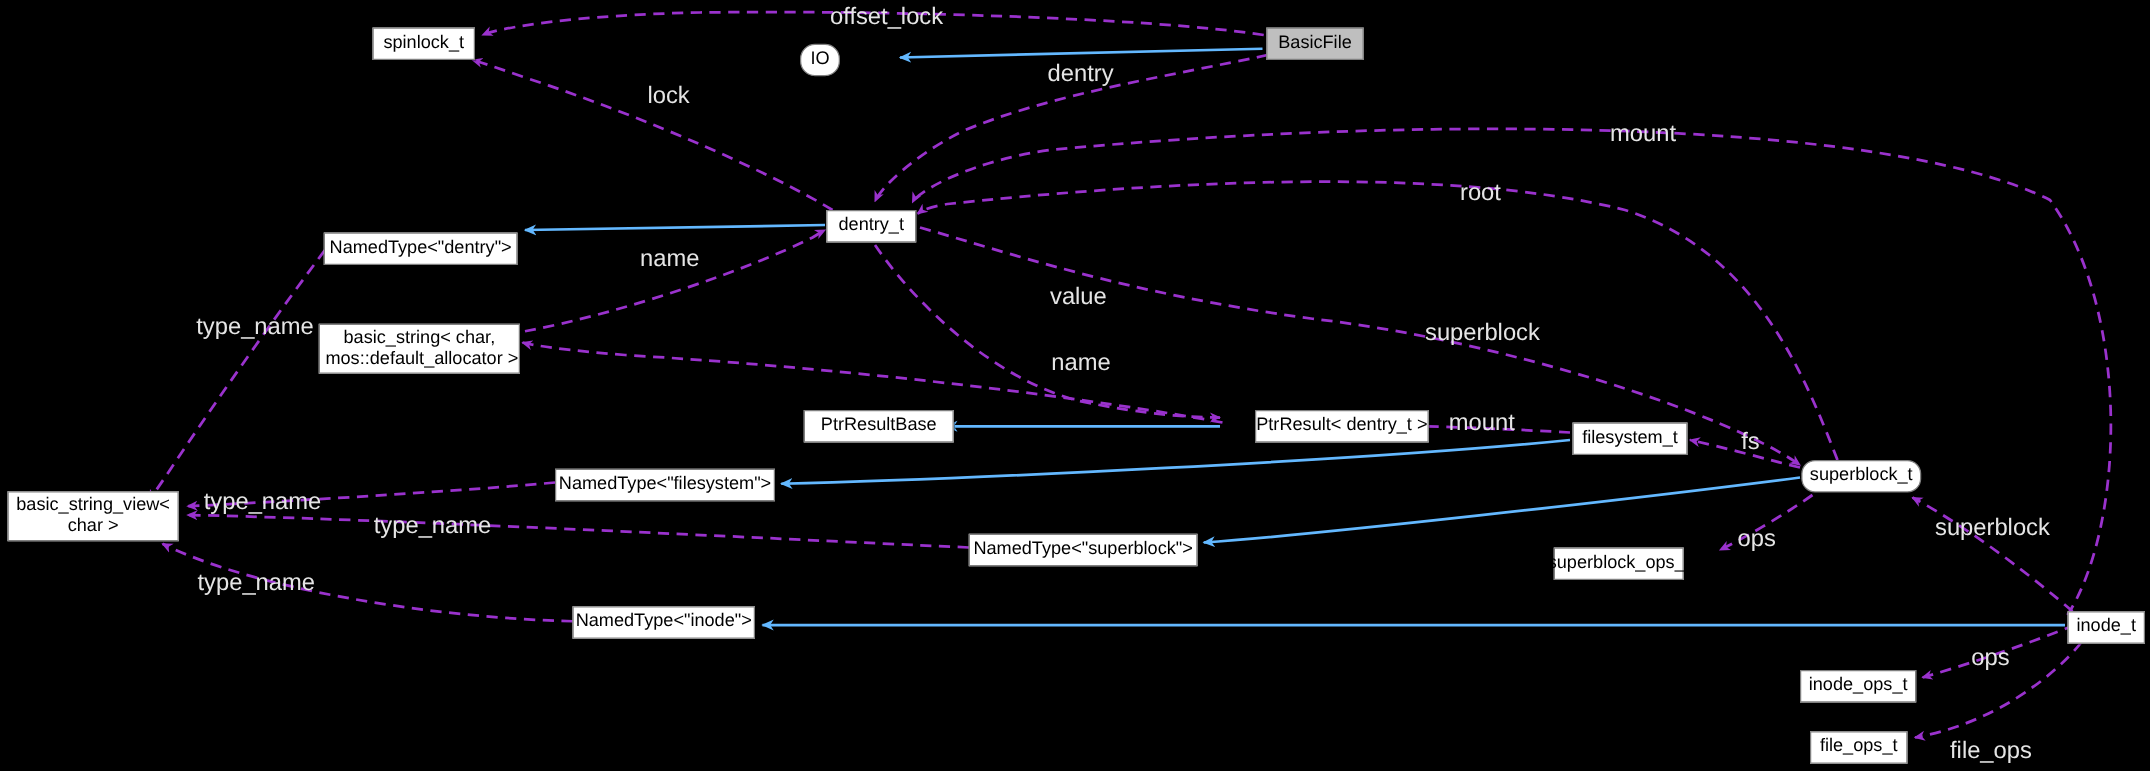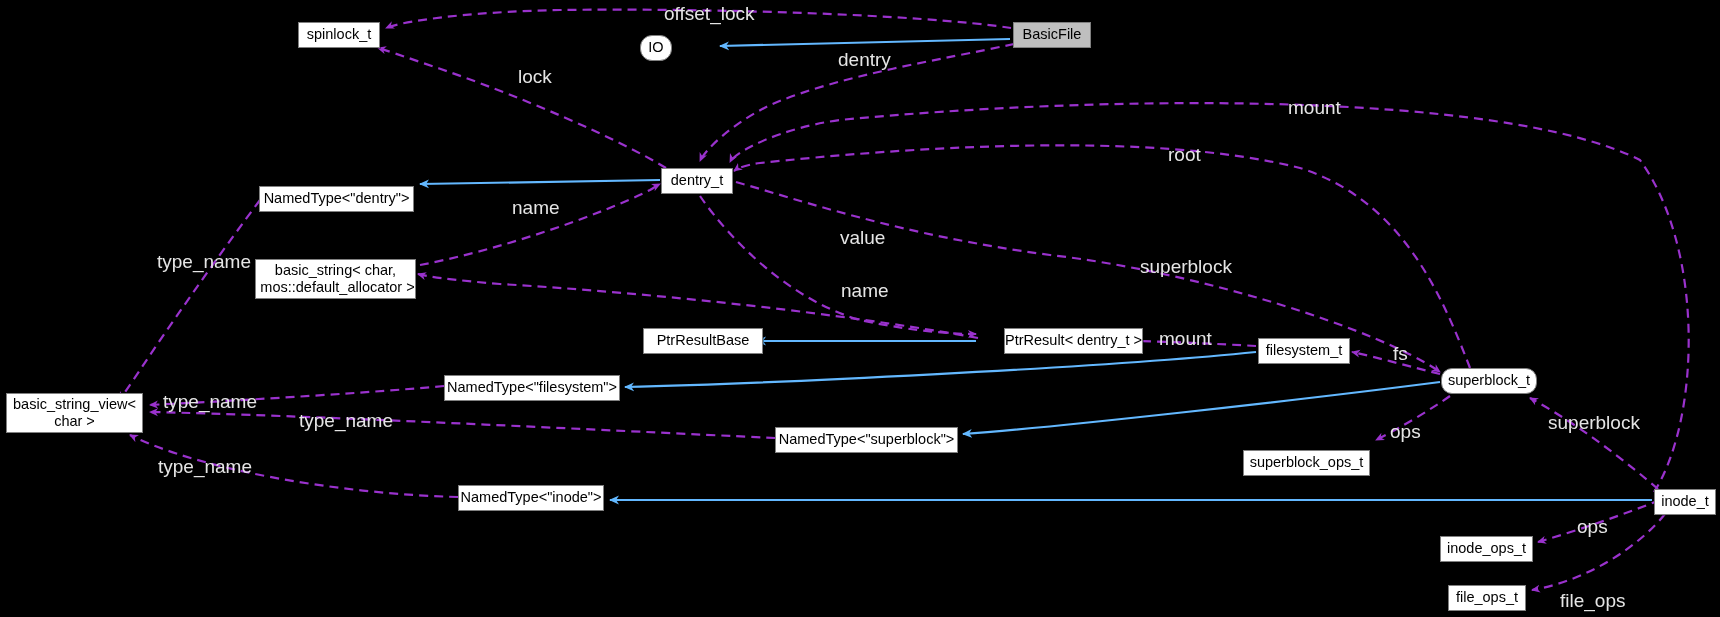--- a/index.html
+++ b/index.html
@@ -104,21 +104,21 @@
       <div class="node" style="left: 255px; top: 259px; width: 161px; height: 40px;">basic_string&lt; char,
  mos::default_allocator &gt;</div>
       <div class="node" style="left: 6px; top: 393px; width: 137px; height: 40px;">basic_string_view&lt;
 char &gt;</div>
       <div class="node" style="left: 643px; top: 328px; width: 120px; height: 26px;">PtrResultBase</div>
       <div class="node" style="left: 978px; top: 328px; width: 139px; height: 26px; margin-left: 26px;">PtrResult&lt; dentry_t &gt;</div>
       <div class="node" style="left: 1258px; top: 338px; width: 92px; height: 26px;">filesystem_t</div>
       <div class="node" style="left: 444px; top: 375px; width: 176px; height: 26px;">NamedType&lt;"filesystem"&gt;</div>
       <div class="node" style="left: 1441px; top: 368px; width: 96px; height: 26px; border-radius: 11px;">superblock_t</div>
       <div class="node" style="left: 775px; top: 427px; width: 183px; height: 26px;">NamedType&lt;"superblock"&gt;</div>
-      <div class="node" style="left: 1243px; top: 438px; width: 127px; height: 26px; margin-top: 12px;">superblock_ops_t</div>
+      <div class="node" style="left: 1243px; top: 438px; width: 104px; height: 26px;">superblock_ops_t</div>
       <div class="node" style="left: 458px; top: 485px; width: 146px; height: 26px;">NamedType&lt;"inode"&gt;</div>
       <div class="node" style="left: 1654px; top: 489px; width: 62px; height: 26px;">inode_t</div>
       <div class="node" style="left: 1440px; top: 536px; width: 93px; height: 26px;">inode_ops_t</div>
       <div class="node" style="left: 1448px; top: 585px; width: 78px; height: 26px;">file_ops_t</div>
     </div>
   <div id="labels-group">
       <div class="edge-label" style="left: 664px; top: 4px;">offset_lock</div>
       <div class="edge-label" style="left: 838px; top: 50px;">dentry</div>
       <div class="edge-label" style="left: 518px; top: 67px;">lock</div>
       <div class="edge-label" style="left: 1288px; top: 98px;">mount</div>

